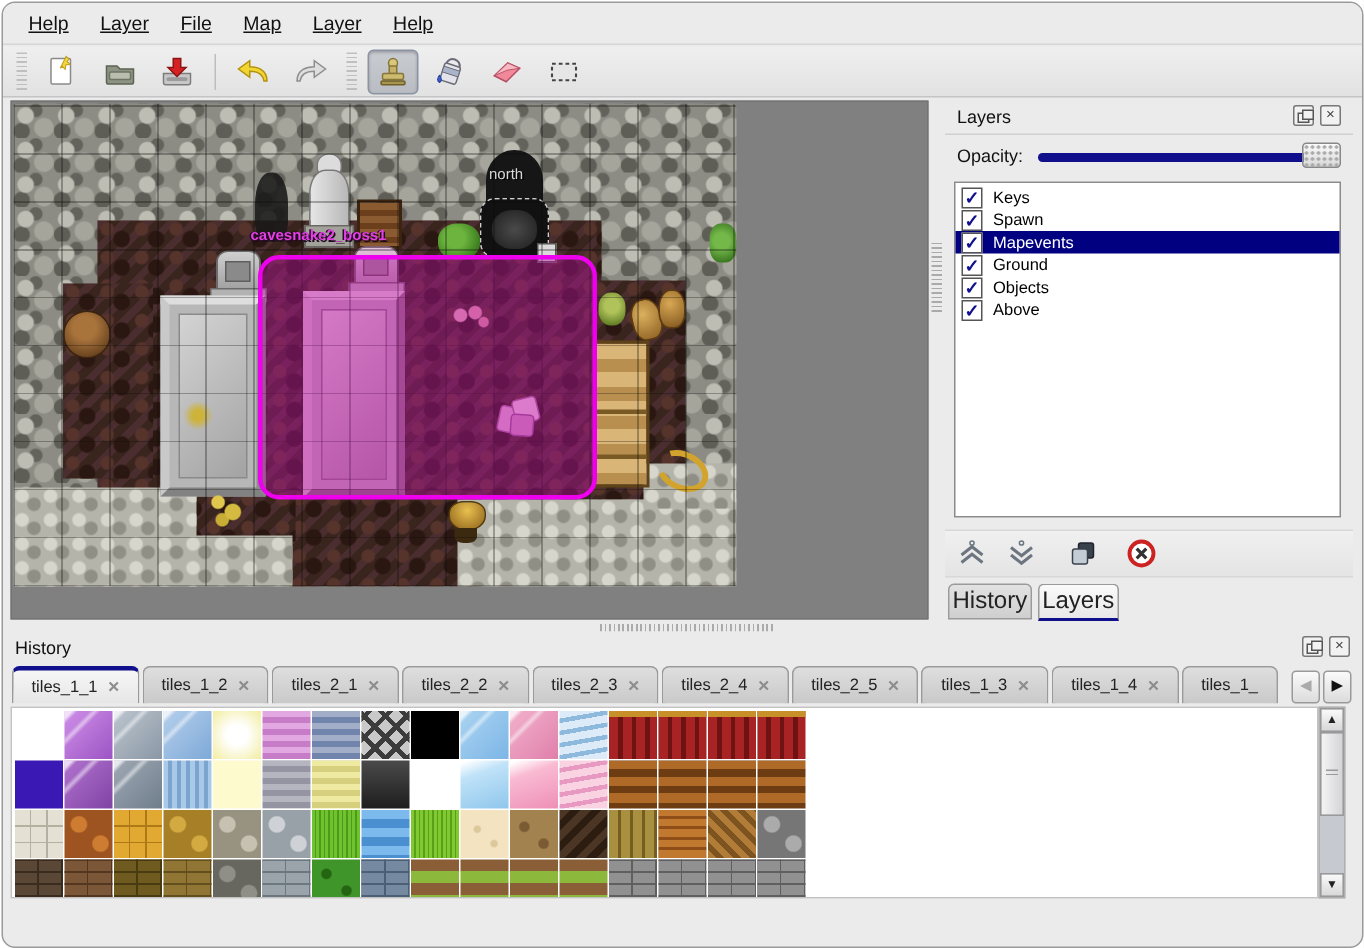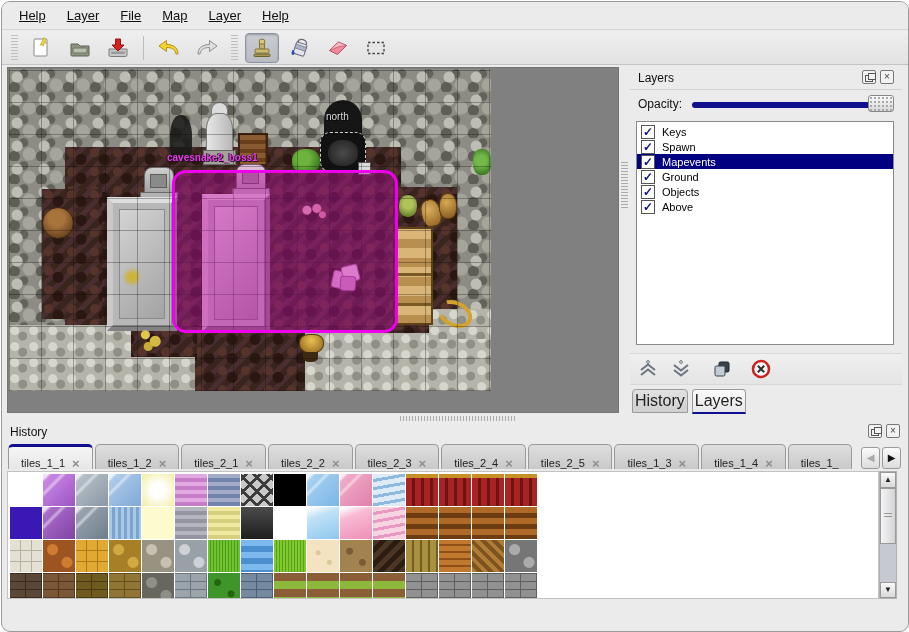--- a/index.html
+++ b/index.html
@@ -74,21 +74,21 @@
   .ptab{height:22px;padding:0 2px;font-size:16px;display:flex;align-items:center;border:1px solid #9a9a9a;
     border-radius:4px 4px 0 0;background:linear-gradient(#e2e2e2,#cfcfcf);margin-right:4px;color:#222;}
   .ptab.active{background:linear-gradient(#fafafa,#e8e8e8);border-bottom:2px solid #1b1b74;font-weight:normal;}
   
   #hsplit{position:absolute;left:0;top:411px;width:100%;height:8px;}
   #hsplit .knurl{position:absolute;left:398px;top:3px;width:116px;height:5px;
     background:repeating-linear-gradient(90deg,#aaa 0 1px,transparent 1px 3px);}
   #tilesets-panel{position:absolute;left:0;top:419px;width:906px;height:183px;background:#ebebeb;}
   #ts-head{position:relative;height:22px;}
   #ts-tabs{position:absolute;left:6px;top:23px;width:852px;height:27px;overflow:hidden;white-space:nowrap;}
-  .ts-tab{display:inline-flex;align-items:flex-end;gap:7px;height:25px;padding:0 12px;font-size:11px;color:#222;
+  .ts-tab{display:inline-flex;align-items:center;gap:7px;height:25px;padding:0 12px;font-size:11px;color:#222;
     border:1px solid #9a9a9a;border-bottom:none;border-radius:5px 5px 0 0;background:linear-gradient(#dedede,#c9c9c9);
     margin-right:2px;box-sizing:border-box;vertical-align:top;}
   .ts-tab.active{background:linear-gradient(#f6f6f6,#e6e6e6);border-top:3px solid #1b1b74;}
   .tab-x{font-size:13px;font-weight:bold;color:#8d8d8d;line-height:10px;}
   .ts-scroll{position:absolute;top:26px;width:19px;height:22px;border:1px solid #9a9a9a;border-radius:3px;
     background:linear-gradient(#fafafa,#dcdcdc);text-align:center;line-height:20px;font-size:10px;box-sizing:border-box;}
   #palette{position:absolute;left:5px;top:50px;width:872px;height:128px;background:#fff;border:1px solid #c2c2c2;
     box-sizing:border-box;overflow:hidden;}
   .tile{position:absolute;width:32px;height:32px;}
   #pal-scroll{position:absolute;left:877px;top:50px;width:18px;height:128px;background:#c6cad0;border:1px solid #b0b0b0;box-sizing:border-box;}

